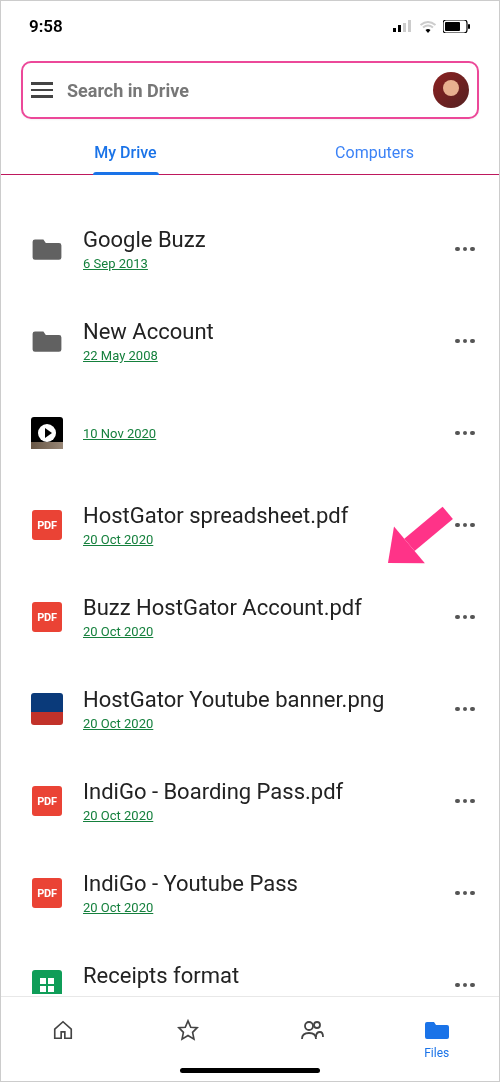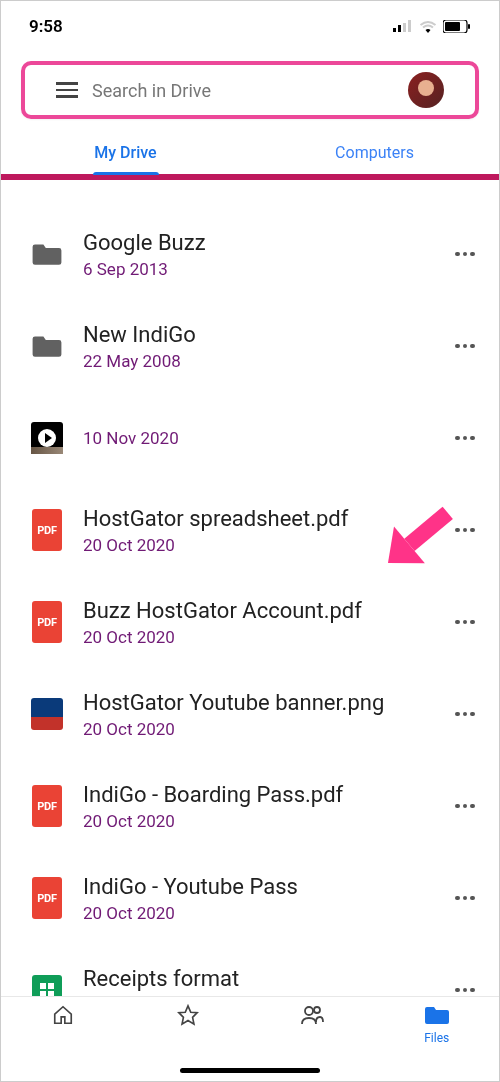--- a/index.html
+++ b/index.html
@@ -2,52 +2,52 @@
 <html><head>
   <meta charset="utf-8">
   <style>
     * { margin: 0; padding: 0; box-sizing: border-box; font-family: -apple-system, BlinkMacSystemFont, 'Segoe UI', Roboto, sans-serif; }
     body { width: 500px; height: 1082px; background: #fff; border: 1px solid #ccc; position: relative; }
     
     .status-bar { height: 50px; display: flex; justify-content: space-between; align-items: center; padding: 0 28px; }
     .status-time { font-weight: 600; font-size: 17px; }
     .status-icons { display: flex; align-items: center; gap: 6px; }
     
-    .search-bar { margin: 10px 20px; height: 58px; border-radius: 10px; border: 4px solid #ec4899; box-shadow: 0 1px 2px rgba(0,0,0,0.05); display: flex; align-items: center; padding: 0 31px; gap: 14px; }
+    .search-bar { margin: 10px 20px; height: 58px; border-radius: 10px; border: 2px solid #ec4899; box-shadow: 0 1px 2px rgba(0,0,0,0.05); display: flex; align-items: center; padding: 0 8px; gap: 14px; font-weight: bold; }
     .hamburger { display: flex; flex-direction: column; gap: 4px; cursor: pointer; }
     .hamburger span { width: 22px; height: 2.5px; background: #444; }
     .search-input { flex: 1; font-size: 18px; color: #777; }
     .avatar { width: 36px; height: 36px; border-radius: 50%; background: linear-gradient(135deg, #8b2020 0%, #552222 100%); position: relative; overflow: hidden; }
     .avatar::after { content: ''; position: absolute; top: 8px; left: 10px; width: 16px; height: 16px; border-radius: 50%; background: #e8b090; }
     
-    .tabs { display: flex; border-bottom: 6px solid #be185d; margin-top: 6px; }
+    .tabs { display: flex; border-bottom: 1px solid #be185d; margin-top: 6px; }
     .tab { flex: 1; text-align: center; padding: 14px 0 12px; font-size: 16px; color: #3b82f6; cursor: pointer; position: relative; }
     .tab.active { color: #1a73e8; font-weight: 500; }
     .tab.active::after { content: ''; position: absolute; bottom: -1px; left: 50%; transform: translateX(-50%); width: 66px; height: 3px; background: #1a73e8; border-radius: 3px 3px 0 0; }
     
     .file-list { padding-top: 28px; overflow-y: hidden; height: calc(100% - 50px - 78px - 48px - 85px); }
     .file-item { display: flex; align-items: center; padding: 0 20px 0 30px; height: 92px; gap: 20px; }
     .file-icon { width: 32px; height: 32px; flex-shrink: 0; display: flex; align-items: center; justify-content: center; }
     .file-info { flex: 1; }
     .file-name { font-size: 22px; color: #222; margin-bottom: 4px; }
-    .file-date { font-size: 17px; color: #701a75; }
+    .file-date { font-size: 13px; color: #15803d; text-decoration: underline; }
     .more-btn { width: 28px; height: 28px; display: flex; align-items: center; justify-content: center; gap: 3px; cursor: pointer; }
     .more-btn span { width: 4.5px; height: 4.5px; background: #555; border-radius: 50%; }
     
     .folder-svg { fill: #616161; }
-    .pdf-badge { width: 30px; height: 42px; background: #ea4335; border-radius: 3px; color: #fff; font-size: 11px; font-weight: 700; display: flex; align-items: center; justify-content: center; letter-spacing: -0.3px; }
+    .pdf-badge { width: 30px; height: 30px; background: #ea4335; border-radius: 3px; color: #fff; font-size: 11px; font-weight: 700; display: flex; align-items: center; justify-content: center; letter-spacing: -0.3px; }
     .video-icon { width: 32px; height: 32px; background: #000; border-radius: 3px; position: relative; display: flex; align-items: center; justify-content: center; }
     .video-icon::after { content: ''; position: absolute; bottom: 0; left: 0; right: 0; height: 7px; background: linear-gradient(90deg, #654 0%, #987 100%); }
     .play-circle { width: 18px; height: 18px; background: #fff; border-radius: 50%; position: relative; z-index: 1; display: flex; align-items: center; justify-content: center; }
     .play-circle::after { content: ''; border-left: 7px solid #000; border-top: 5px solid transparent; border-bottom: 5px solid transparent; margin-left: 2px; }
     .img-thumb { width: 32px; height: 32px; border-radius: 3px; background: linear-gradient(180deg, #0a3a7a 0%, #0a3a7a 60%, #c2322a 60%, #c2322a 100%); }
     .sheets-icon { width: 30px; height: 30px; background: #0f9d58; border-radius: 3px; display: flex; align-items: center; justify-content: center; }
     .sheets-grid { width: 14px; height: 14px; background: linear-gradient(#0f9d58 0 0) center/2px 100% no-repeat, linear-gradient(#0f9d58 0 0) center/100% 2px no-repeat; background-color: #fff; }
     
-    .bottom-nav { position: absolute; bottom: 0; left: 0; right: 0; height: 85px; border-top: 1px solid #e8e8e8; display: flex; padding-top: 5px; background: #fff; }
+    .bottom-nav { position: absolute; bottom: 0; left: 0; right: 0; height: 85px; border-top: 1px solid #e8e8e8; display: flex; padding-top: 20px; background: #fff; }
     .nav-item { flex: 1; display: flex; flex-direction: column; align-items: center; gap: 3px; cursor: pointer; }
     .nav-icon { width: 26px; height: 26px; display: flex; align-items: center; justify-content: center; }
     .nav-label { font-size: 12px; color: #1a73e8; }
     
     .home-indicator { position: absolute; bottom: 8px; left: 50%; transform: translateX(-50%); width: 140px; height: 5px; background: #000; border-radius: 3px; }
     
     .arrow-annotation { position: absolute; top: 504px; right: 60px; transform: rotate(50deg); pointer-events: none; }
     .arrow-body { width: 16px; height: 50px; background: #ff3388; }
     .arrow-head { width: 0; height: 0; border-left: 24px solid transparent; border-right: 24px solid transparent; border-top: 28px solid #ff3388; margin-left: -16px; }
   </style>
@@ -110,21 +110,21 @@
       </div>
   </div>
 
   <div class="file-item">
     <div class="file-icon">
         <svg class="folder-svg" width="30" height="24" viewBox="0 0 24 20">
           <path d="M2 2 L9 2 L11 5 L22 5 Q24 5 24 7 L24 17 Q24 19 22 19 L2 19 Q0 19 0 17 L0 4 Q0 2 2 2"></path>
         </svg>
       </div>
     <div class="file-info">
-        <div class="file-name">New IndiGo</div>
+        <div class="file-name">New Account</div>
         <div class="file-date">22 May 2008</div>
       </div>
     <div class="more-btn">
         <span></span>
         <span></span>
         <span></span>
       </div>
   </div>
 
   <div class="file-item">

